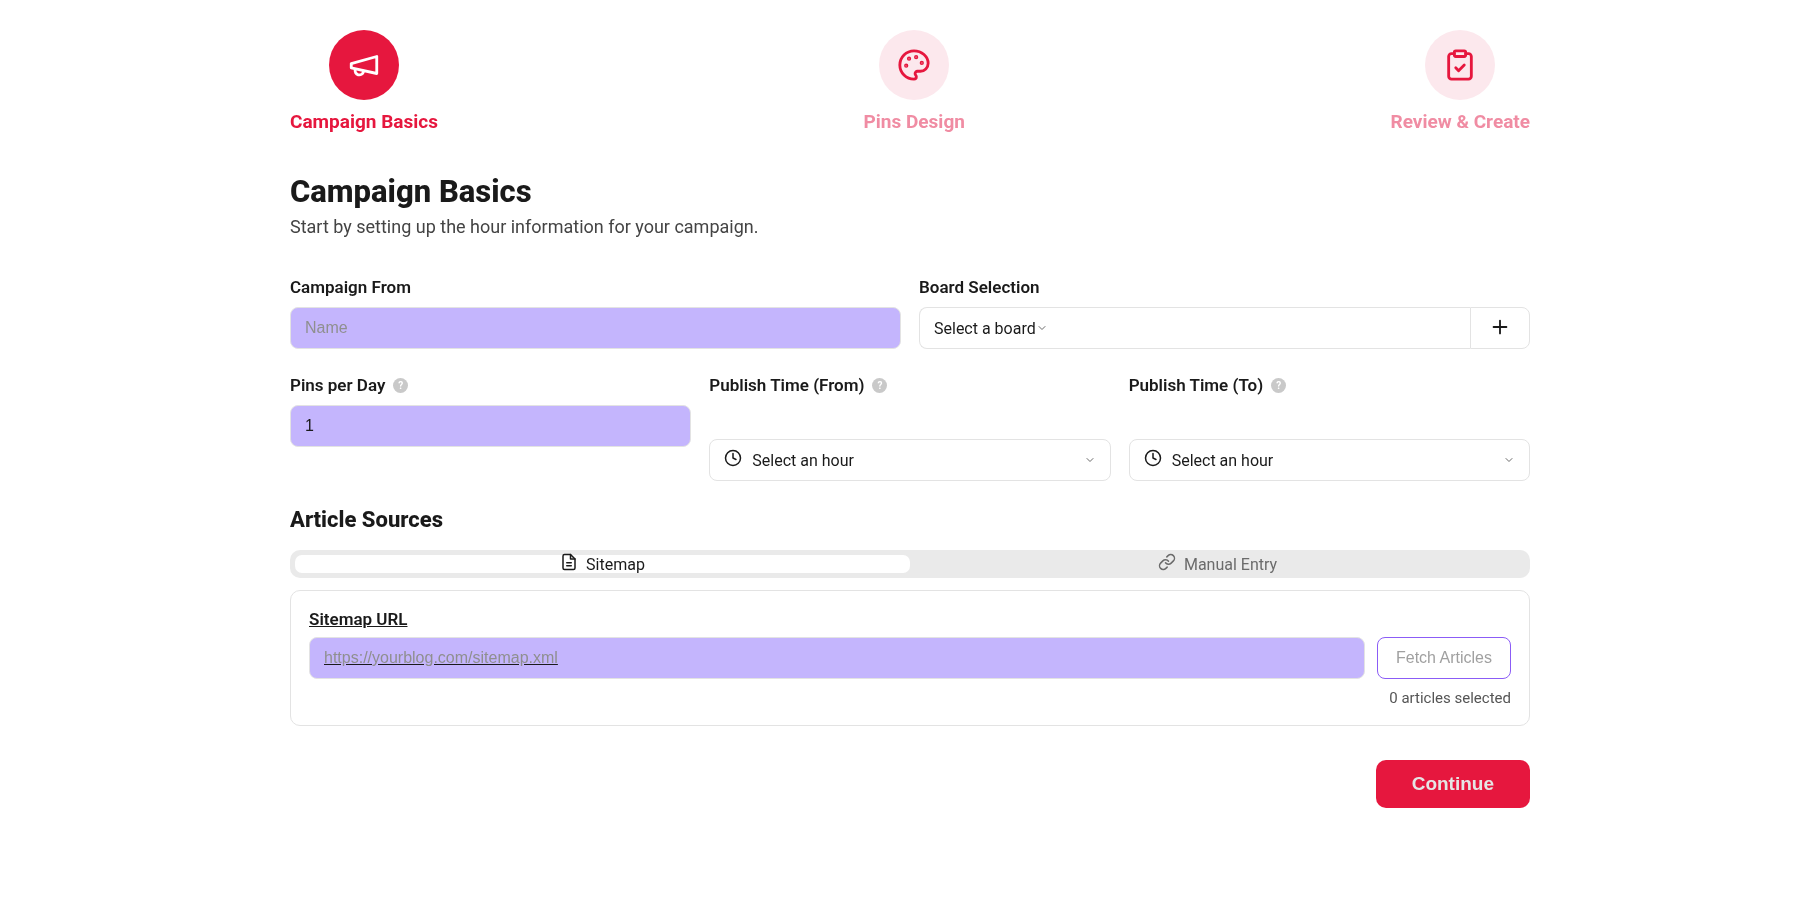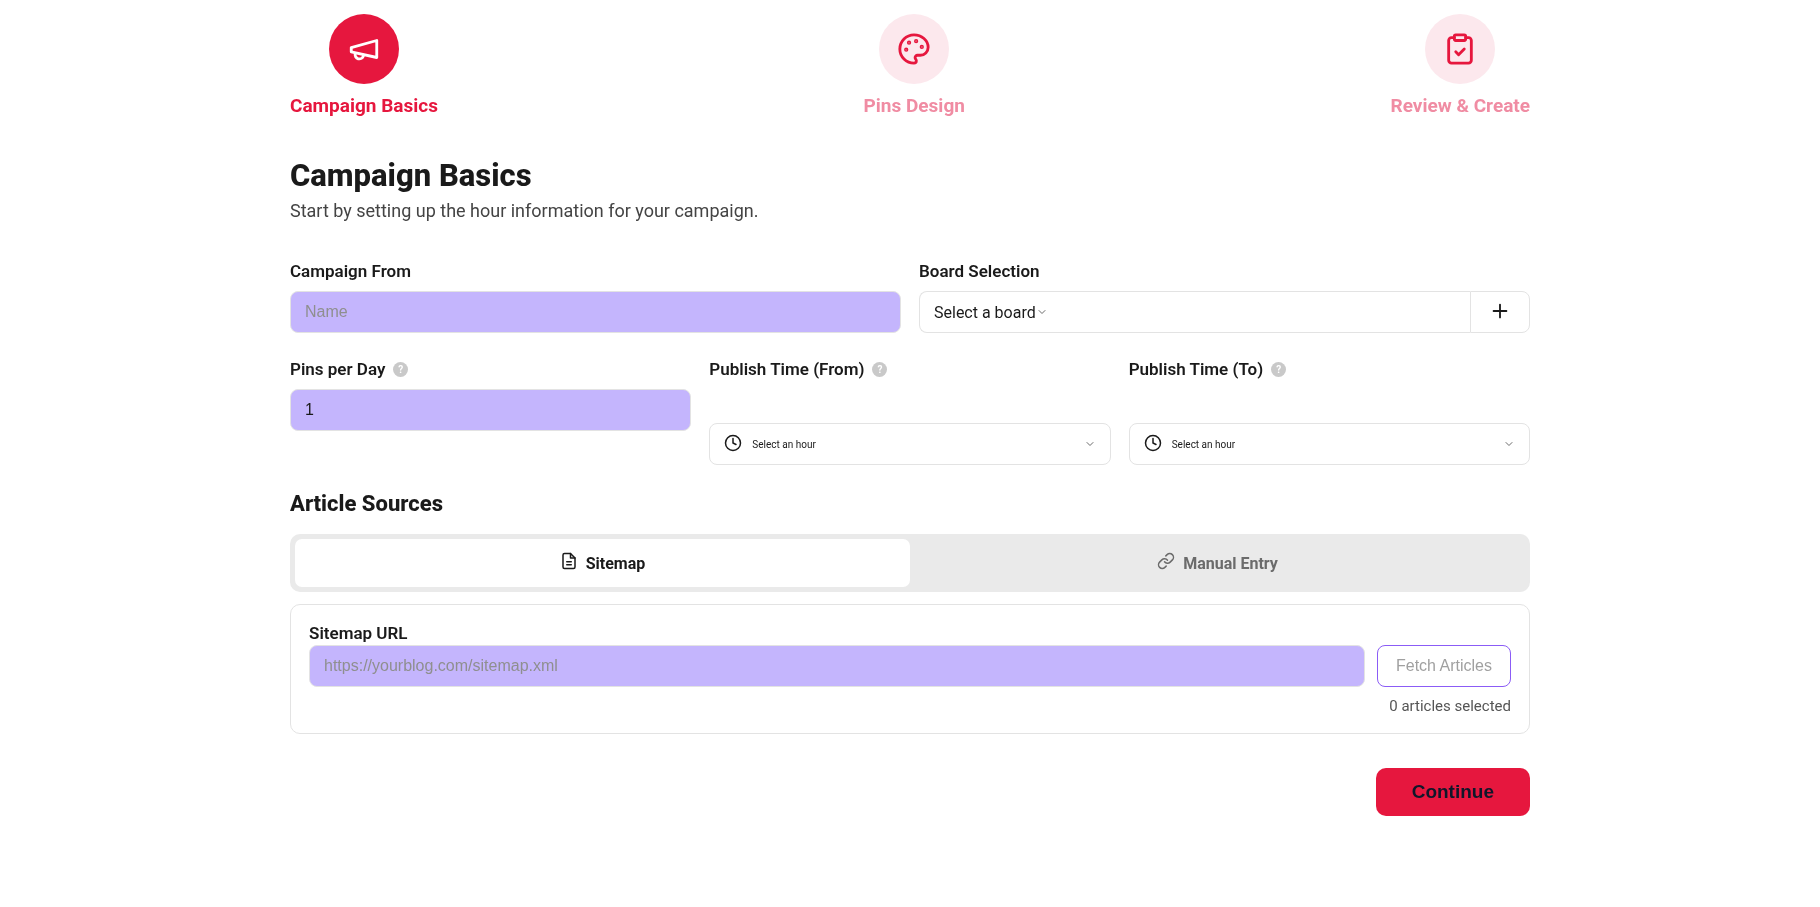--- a/index.html
+++ b/index.html
@@ -8,21 +8,21 @@
       box-sizing: border-box;
     }
     body {
       font-family: -apple-system, BlinkMacSystemFont, "Segoe UI", Roboto, Helvetica, Arial, sans-serif;
       background: #fff;
       color: #1a1a1a;
     }
     .container {
       max-width: 1240px;
       margin: 0 auto;
-      padding: 14px 0 40px;
+      padding: 30px 0 40px;
     }
     .steps {
       display: flex;
       justify-content: space-between;
       align-items: flex-start;
       margin-bottom: 40px;
     }
     .step {
       display: flex;
       flex-direction: column;
@@ -154,21 +154,21 @@
       height: 12px;
       display: flex;
       align-items: center;
       justify-content: center;
     }
     .time-select {
       height: 42px;
       border: 1px solid #e3e3e3;
       border-radius: 8px;
       padding: 0 14px;
-      font-size: 10px;
+      font-size: 16px;
       color: #1a1a1a;
       background: #fff;
       display: flex;
       align-items: center;
       gap: 10px;
       cursor: pointer;
       justify-content: space-between;
     }
     .time-left {
       display: flex;
@@ -183,27 +183,27 @@
     }
     .tabs {
       display: flex;
       background: #eaeaea;
       border-radius: 10px;
       padding: 5px;
       margin-bottom: 12px;
     }
     .tab {
       flex: 1;
-      height: 48px;
+      height: 18px;
       display: flex;
       align-items: center;
       justify-content: center;
       gap: 8px;
       font-size: 16px;
-      font-weight: 700;
+      font-weight: 400;
       border-radius: 7px;
       cursor: pointer;
     }
     .tab.active {
       background: #fff;
       color: #1a1a1a;
     }
     .tab.inactive {
       color: #6b6b6b;
     }
@@ -214,21 +214,22 @@
     }
     .sitemap-row {
       display: flex;
       gap: 12px;
       align-items: flex-end;
     }
     .sitemap-input-group {
       flex: 1;
       display: flex;
       flex-direction: column;
-      gap: 2px;
+      gap: 8px;
+      text-decoration: underline;
     }
     .fetch-btn {
       height: 42px;
       padding: 0 18px;
       border: 1px solid #8b5cf6;
       border-radius: 8px;
       background: #fff;
       font-size: 16px;
       color: #a0a0a0;
       cursor: pointer;
@@ -243,21 +244,21 @@
     }
     .footer {
       display: flex;
       justify-content: flex-end;
       margin-top: 34px;
     }
     .continue-btn {
       height: 48px;
       padding: 0 36px;
       background: #e6173e;
-      color: #0f172a;
+      color: #e5e5e5;
       font-size: 19px;
       font-weight: 700;
       border: none;
       border-radius: 10px;
       cursor: pointer;
     }
   </style>
 </head>
 <body>
 

